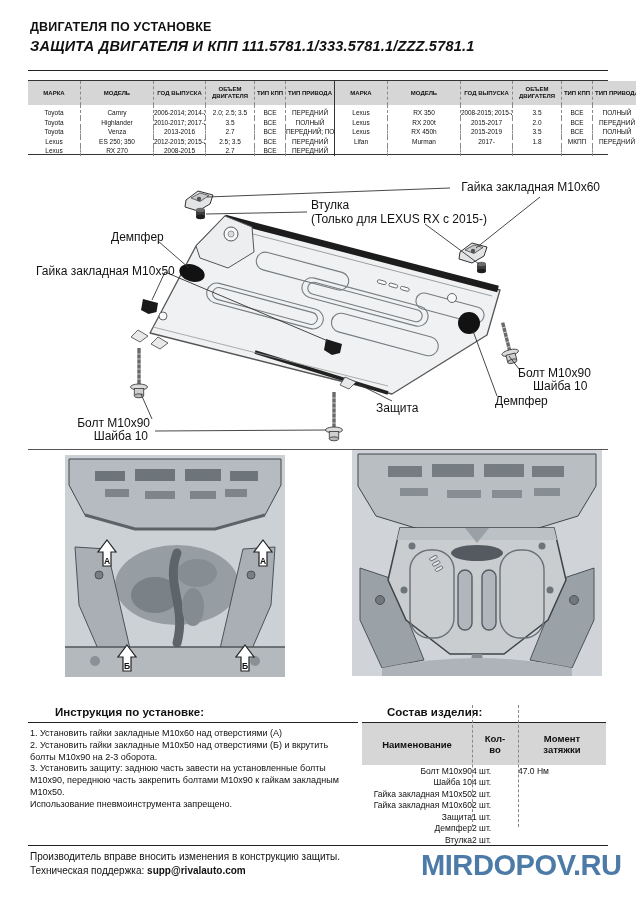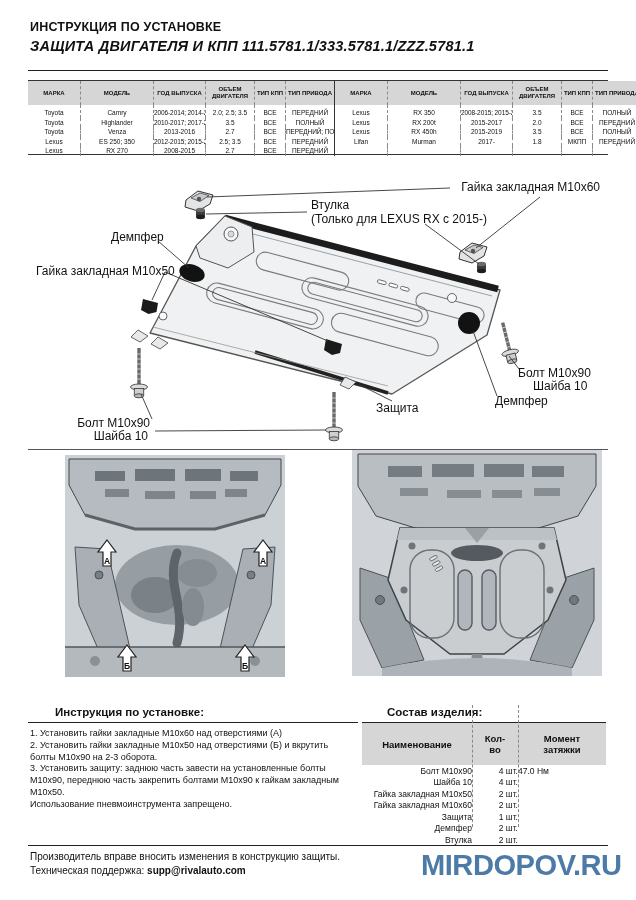--- a/index.html
+++ b/index.html
@@ -29,35 +29,35 @@
   .h-small{font-size:11.5px;font-weight:700;padding-left:25px;}
   
   .steps{left:30px;top:728px;width:324px;font-size:9px;line-height:11.8px;}
   
   table.parts{position:absolute;left:362px;top:722px;width:244px;border-collapse:collapse;
               table-layout:fixed;border-top:1.6px solid #222;z-index:1;}
   table.parts th{background:#d6d6d6;font-size:9.5px;font-weight:700;height:16px;
                  text-align:center;vertical-align:middle;padding:10px;}
   table.parts td{font-size:8.5px;height:11.5px;padding:0;vertical-align:middle;white-space:nowrap;}
   td.pname{text-align:right;padding-right:6px;}
-  td.pqty{text-align:right;}
+  td.pqty{text-align:left;}
   td.ptq{text-align:left;padding-left:10px;}
   .vdash{position:absolute;top:705px;height:122px;width:0;border-left:1px dashed #888;z-index:2;}
   
   .foot1{left:30px;top:851px;font-size:10px;}
   .foot2{left:30px;top:865px;font-size:10px;}
   .foot2 b{font-weight:700;}
   .wm{left:421px;top:848px;font-size:30px;font-weight:700;letter-spacing:-.5px;
       white-space:nowrap;transform:scaleX(.97);transform-origin:left;}
   svg text{font-family:"Liberation Sans","DejaVu Sans",sans-serif;}
 </style>
 </head>
 <body>
 
-<div class="abs title1">ИНСТРУКЦИЯ ПО УСТАНОВКЕ</div>
+<div class="abs title1">ДВИГАТЕЛЯ ПО УСТАНОВКЕ</div>
 <div class="abs title2">ЗАЩИТА ДВИГАТЕЛЯ И КПП 111.5781.1/333.5781.1/ZZZ.5781.1</div>
 <div class="abs rule" style="left:28px;top:70px;width:580px;"></div>
 
 <div class="abs fitwrap">
   <table class="fit left">
     <thead>
       <tr>
         <th style="width:50px">МАРКА</th>
         <th style="width:70px">МОДЕЛЬ</th>
         <th style="width:49px">ГОД ВЫПУСКА</th>

